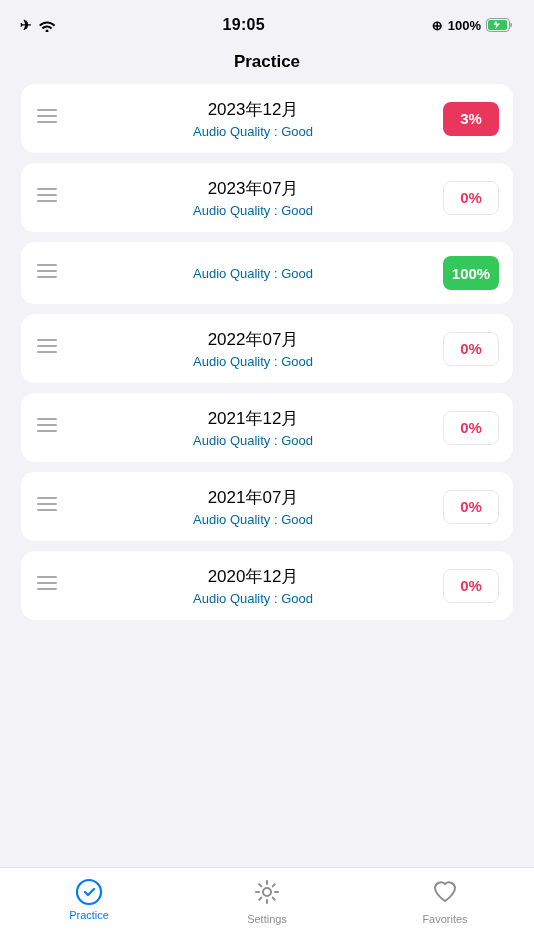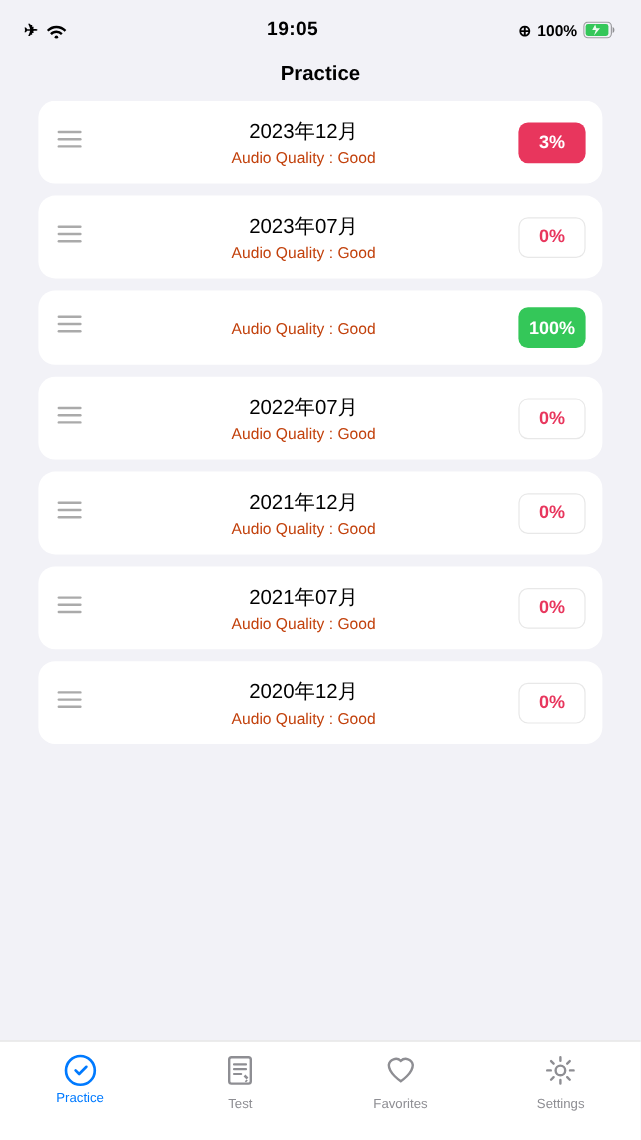--- a/index.html
+++ b/index.html
@@ -51,21 +51,21 @@
       text-align: center;
       font-size: 17px;
       font-weight: 600;
       padding: 8px 0 12px 0;
       background: #f2f2f7;
       color: #000;
     }
 
     
     .list-container {
-      padding: 0 32px;
+      padding: 0 21px;
       display: flex;
       flex-direction: column;
       gap: 10px;
       overflow-y: auto;
       height: calc(950px - 44px - 44px - 83px);
     }
 
     
     .list-card {
       background: #fff;
@@ -92,21 +92,21 @@
 
     .list-title {
       font-size: 17px;
       font-weight: 500;
       color: #000;
       margin-bottom: 3px;
     }
 
     .list-subtitle {
       font-size: 13px;
-      color: #c2410c;
+      color: #0369a1;
     }
 
     .list-badge {
       flex-shrink: 0;
       min-width: 56px;
       height: 34px;
       border-radius: 8px;
       display: flex;
       align-items: center;
       justify-content: center;
@@ -289,45 +289,32 @@
     <div style="width:28px;height:28px;position:relative;">
       <svg viewBox="0 0 28 28" width="28" height="28">
         <circle cx="14" cy="14" r="12" stroke="#007aff" stroke-width="2.2" fill="none"></circle>
         <polyline points="10,14 13,17 19,11" stroke="#007aff" stroke-width="2.2" stroke-linecap="round" stroke-linejoin="round" fill="none"></polyline>
       </svg>
     </div>
     <span class="tab-label">Practice</span>
   </div>
 
 
-  <div class="tab-item tab-inactive">
-    <div>
-      <svg viewBox="0 0 28 28" width="28" height="28">
-        <rect x="5" y="3" width="18" height="22" rx="2" stroke="#8e8e93" stroke-width="2" fill="none"></rect>
-        <line x1="9" y1="9" x2="19" y2="9" stroke="#8e8e93" stroke-width="1.8" stroke-linecap="round"></line>
-        <line x1="9" y1="13" x2="19" y2="13" stroke="#8e8e93" stroke-width="1.8" stroke-linecap="round"></line>
-        <line x1="9" y1="17" x2="15" y2="17" stroke="#8e8e93" stroke-width="1.8" stroke-linecap="round"></line>
-        <path d="M17 19l1.5-1.5 2.5 2.5-1.5 1.5z" fill="#8e8e93"></path>
-        <path d="M19.5 21.5l1 1-1.5 1.5-1-1z" fill="#8e8e93"></path>
-      </svg>
-    </div>
-    <span class="tab-label">Test</span>
-  </div>
-
-  <div class="tab-item tab-inactive">
-    <div>
-      <svg viewBox="0 0 28 28" width="28" height="28">
-        <path d="M14 23C14 23 4 16.5 4 9.5A6 6 0 0114 6a6 6 0 0110 3.5C24 16.5 14 23 14 23z" stroke="#8e8e93" stroke-width="2" fill="none"></path>
-      </svg>
-    </div>
-    <span class="tab-label">Favorites</span>
-  </div>
 
   <div class="tab-item tab-inactive">
     <div>
       <svg viewBox="0 0 28 28" width="28" height="28">
         <circle cx="14" cy="14" r="4" stroke="#8e8e93" stroke-width="2" fill="none"></circle>
         <path d="M14 3v3M14 22v3M3 14h3M22 14h3M6.22 6.22l2.12 2.12M19.66 19.66l2.12 2.12M21.78 6.22l-2.12 2.12M8.34 19.66l-2.12 2.12" stroke="#8e8e93" stroke-width="2" stroke-linecap="round"></path>
       </svg>
     </div>
     <span class="tab-label">Settings</span>
   </div>
+
+  <div class="tab-item tab-inactive">
+    <div>
+      <svg viewBox="0 0 28 28" width="28" height="28">
+        <path d="M14 23C14 23 4 16.5 4 9.5A6 6 0 0114 6a6 6 0 0110 3.5C24 16.5 14 23 14 23z" stroke="#8e8e93" stroke-width="2" fill="none"></path>
+      </svg>
+    </div>
+    <span class="tab-label">Favorites</span>
+  </div>
 </div>
 
 </body></html>

